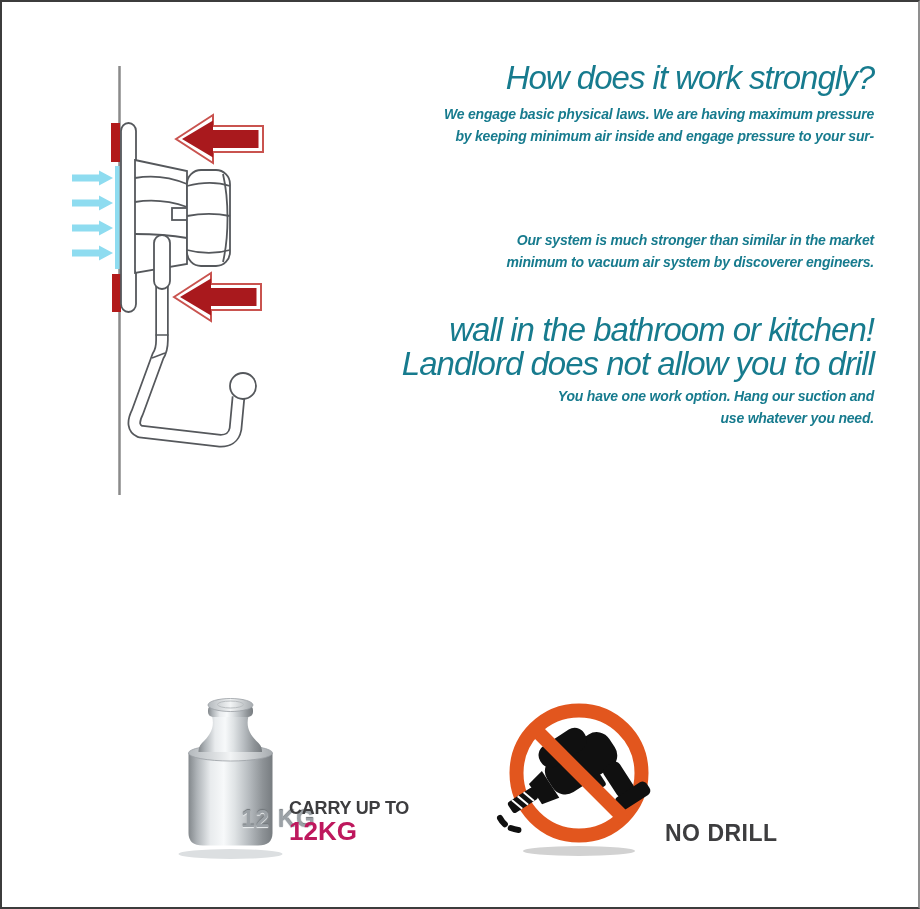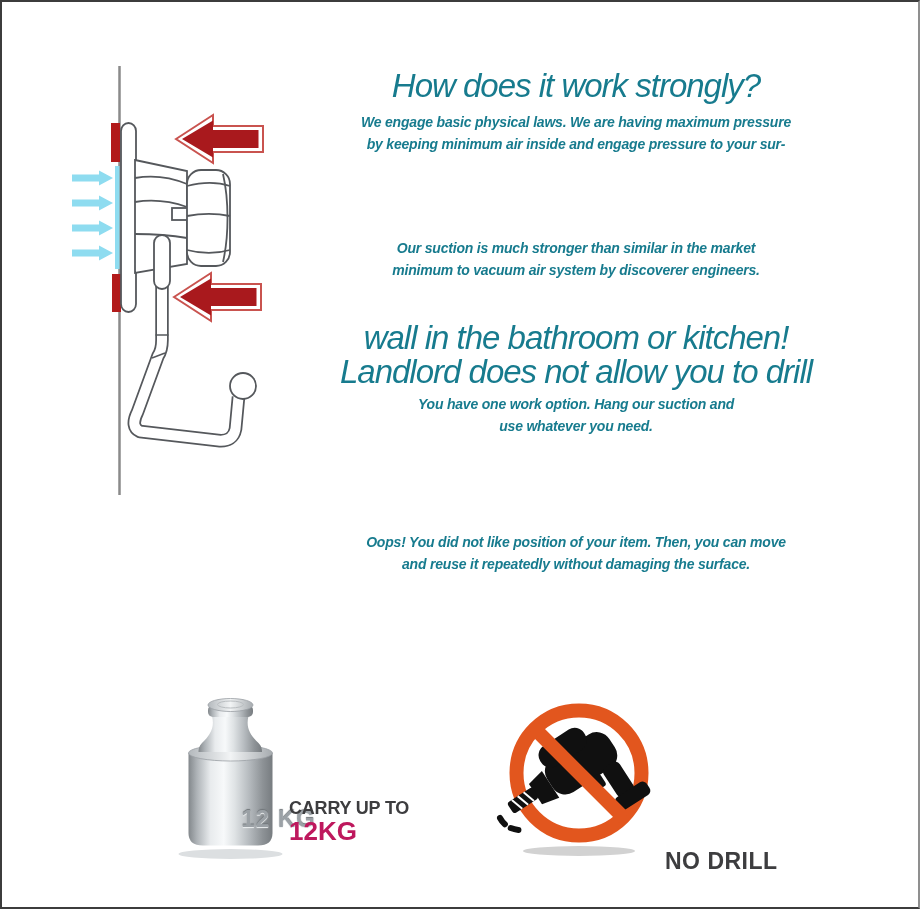--- a/index.html
+++ b/index.html
@@ -6,28 +6,28 @@
   .canvas{
     position:relative;width:920px;height:909px;box-sizing:border-box;
     background:#ffffff;overflow:hidden;
     border-top:2px solid #3c3c3c;border-left:2px solid #3c3c3c;
     border-bottom:2px solid #3c3c3c;border-right:2px solid #8f8f8f;
     font-family:"Liberation Sans",sans-serif;
   }
   .art{position:absolute;left:0;top:0;}
   
   .copy{position:absolute;left:300px;right:36px;top:0;height:100%;color:#177b8e;}
-  .h,.b{position:absolute;right:0;width:100%;margin:16px;text-align:center;white-space:nowrap;font-style:italic;}
+  .h,.b{position:absolute;right:0;width:100%;margin:8px;text-align:right;white-space:nowrap;font-style:italic;}
   .h{font-size:33px;line-height:34px;font-weight:400;letter-spacing:-1px;}
   .b{font-size:14px;line-height:22px;font-weight:bold;letter-spacing:-0.2px;}
   .hl,.bl{display:block;}
   
   .kicker{position:absolute;left:287px;top:796px;font-size:18px;font-weight:bold;color:#3d3d3f;letter-spacing:-0.2px;}
   .kval{position:absolute;left:287px;top:814px;font-size:26px;font-weight:bold;color:#be185d;}
-  .nodrill-label{position:absolute;left:663px;top:818px;font-size:23px;font-weight:bold;color:#3d3d3f;letter-spacing:0.5px;margin-top:28px;}
+  .nodrill-label{position:absolute;left:663px;top:818px;font-size:23px;font-weight:bold;color:#3d3d3f;letter-spacing:0.5px;}
   .engraving{
     position:absolute;left:186px;top:803px;width:85px;text-align:center;
     font-size:24px;font-weight:bold;letter-spacing:1px;color:#9ba1a6;
     text-shadow:0 1px 1px #eef1f2, 0 -1px 1px #70767a;
     padding-left:48px;
   }
 </style>
 </head>
 <body>
 
@@ -130,37 +130,33 @@
 
     <h2 class="h" style="top:51px">
       <span class="hl">How does it work strongly?</span>
     </h2>
     <p class="b" style="top:93px">
       <span class="bl">We engage basic physical laws. We are having maximum pressure</span>
       <span class="bl">by keeping minimum air inside and engage pressure to your sur-</span>
     </p>
 
     <p class="b" style="top:219px">
-      <span class="bl">Our suction is much stronger than similar in the market</span>
+      <span class="bl">Our system is much stronger than similar in the market</span>
       <span class="bl">minimum to vacuum air system by discoverer engineers.</span>
     </p>
 
     <h2 class="h" style="top:303px">
       <span class="hl">wall in the bathroom or kitchen!</span>
       <span class="hl">Landlord does not allow you to drill</span>
     </h2>
     <p class="b" style="top:375px">
       <span class="bl">You have one work option. Hang our suction and</span>
       <span class="bl">use whatever you need.</span>
     </p>
 
-    <p class="b" style="top:513px">
-      <span class="bl">Oops! You did not like position of your item. Then, you can move</span>
-      <span class="bl">and reuse it repeatedly without damaging the surface.</span>
-    </p>
   </div>
 
   <div class="engraving">12 KG</div>
   <div class="kicker">CARRY UP TO</div>
   <div class="kval">12KG</div>
   <div class="nodrill-label">NO DRILL</div>
 
 </div>
 
 </body></html>

